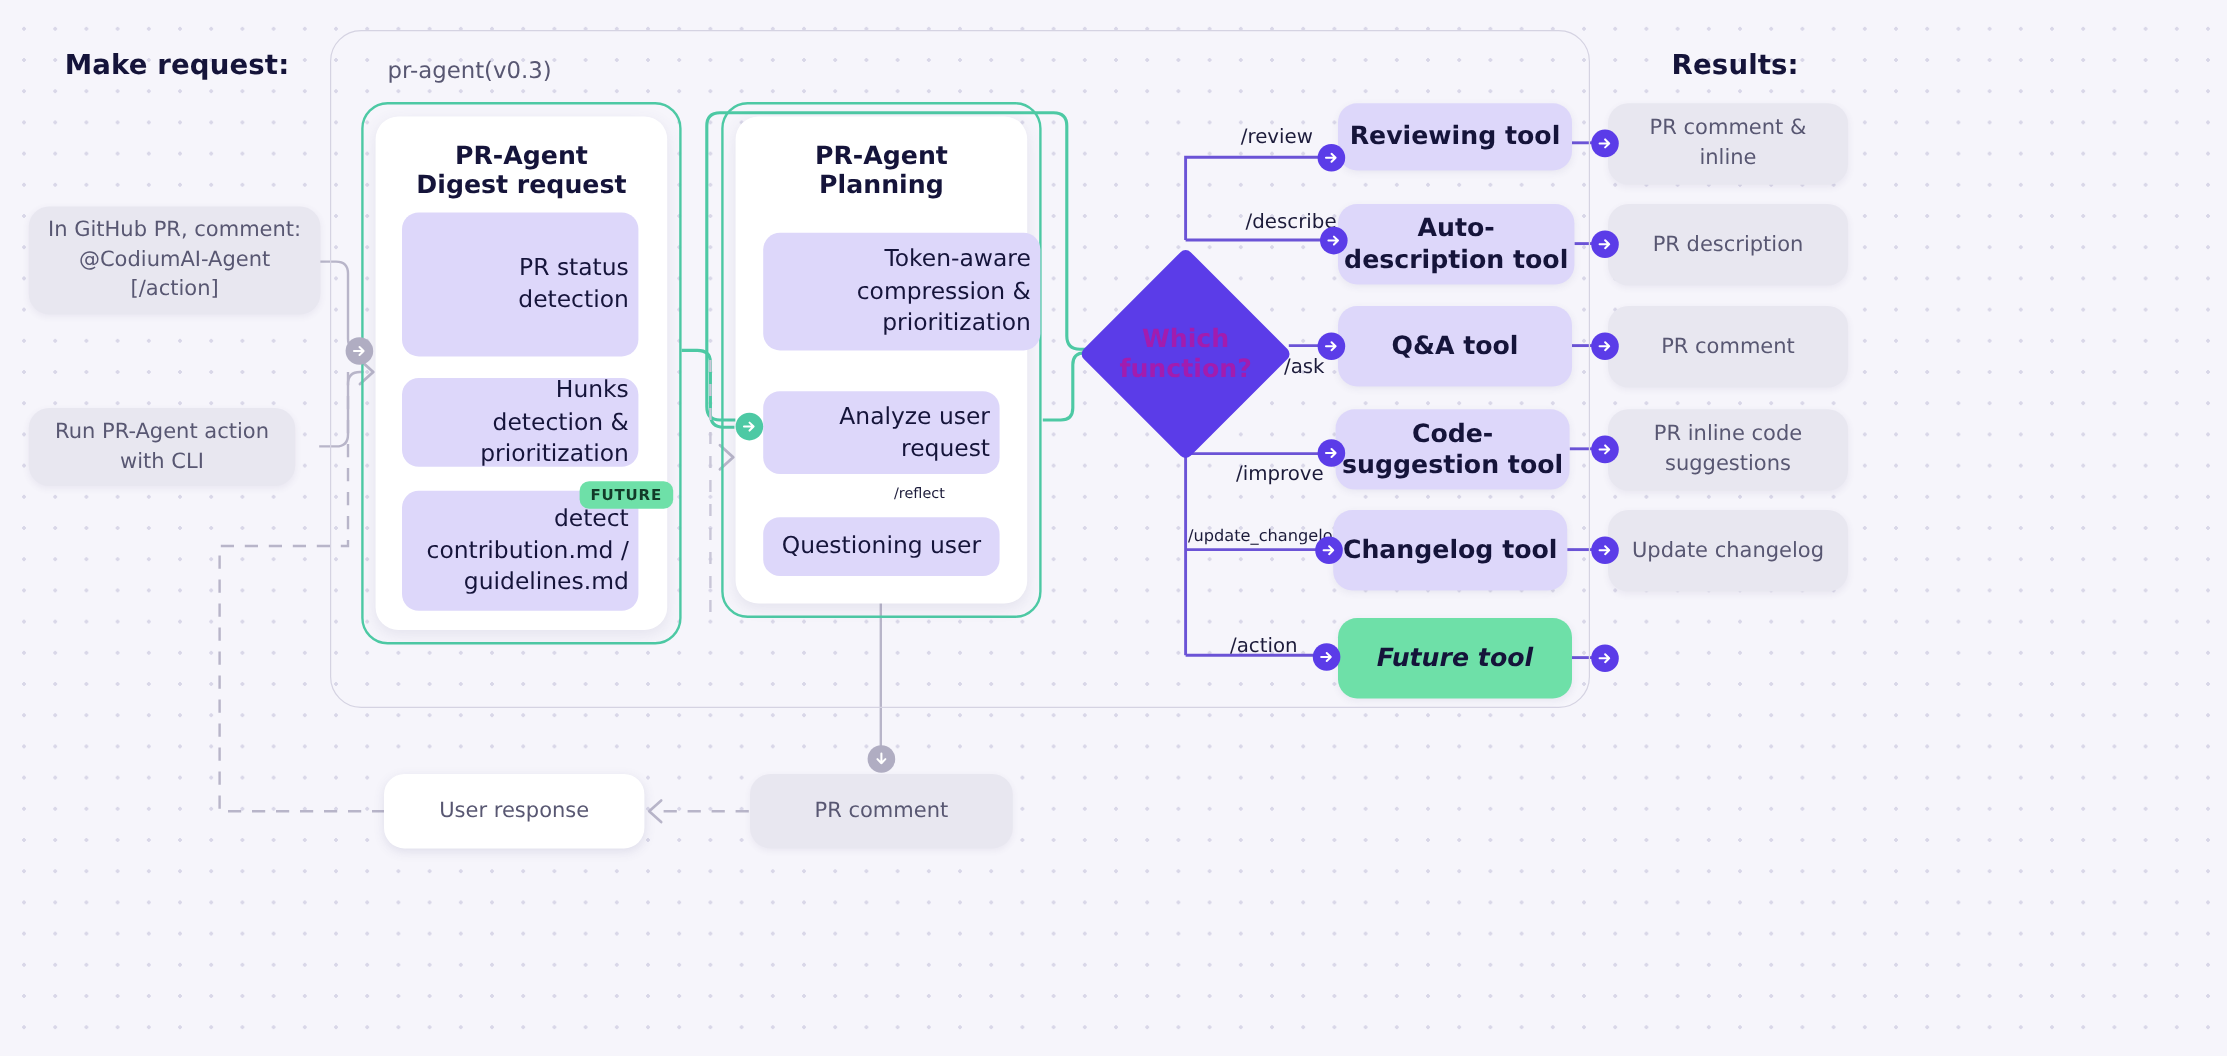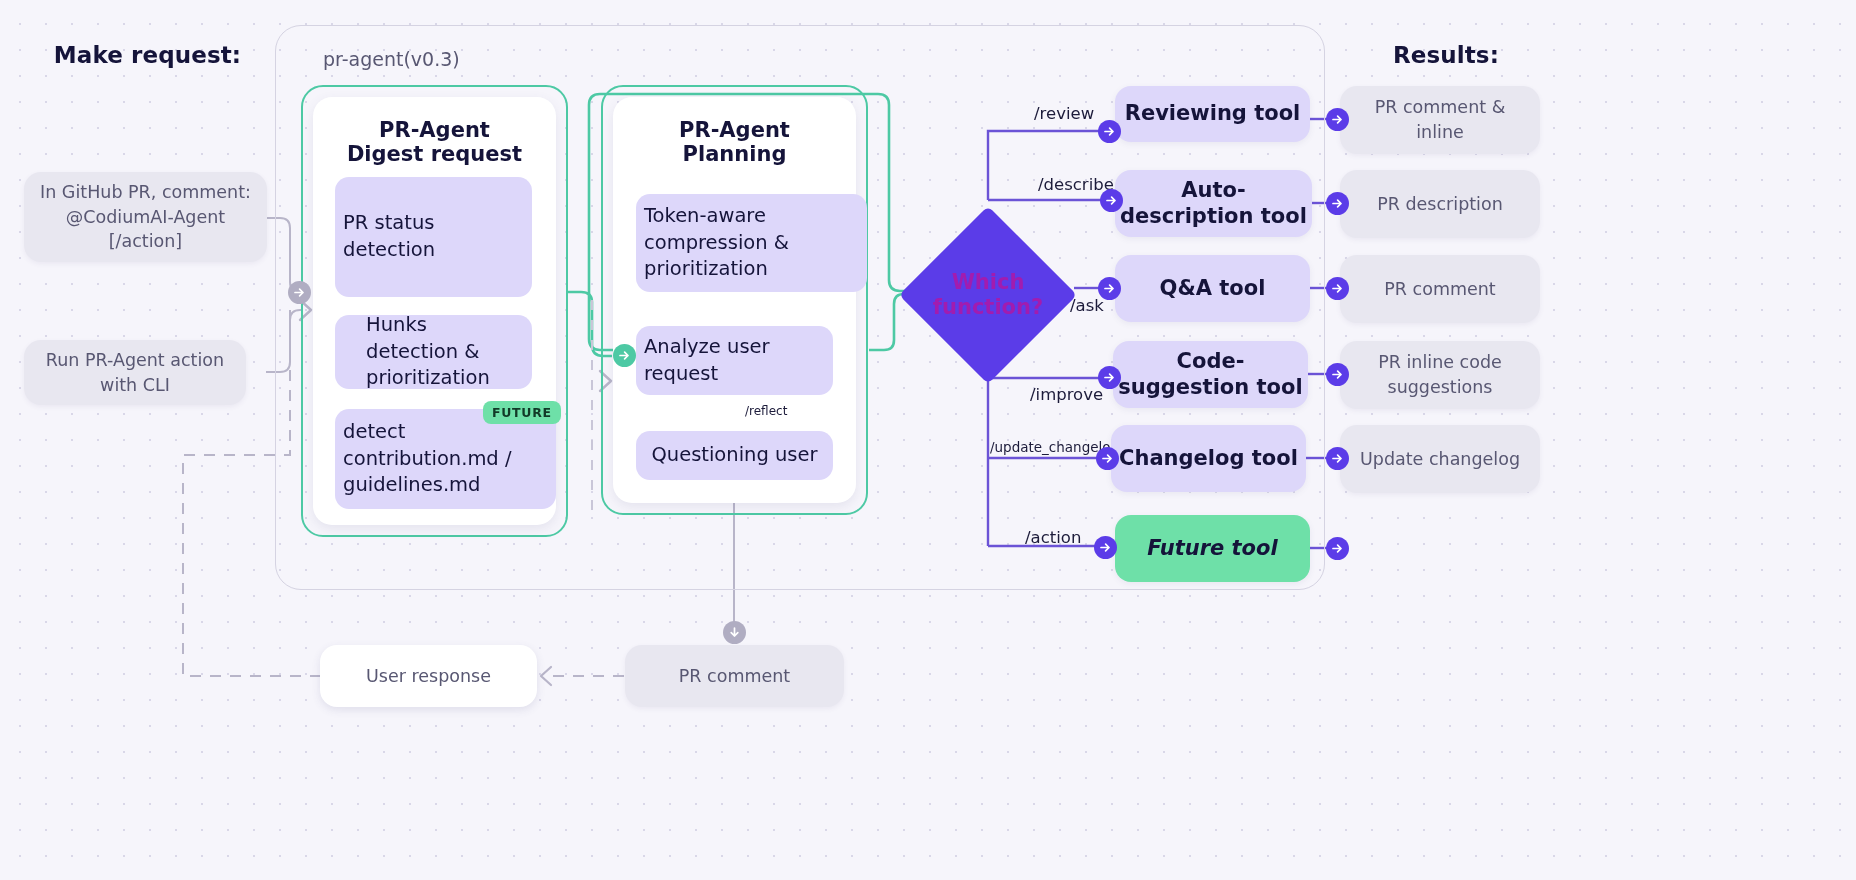--- a/index.html
+++ b/index.html
@@ -46,21 +46,21 @@
     box-sizing:border-box;
   }
   .white-card {
     position:absolute; background:#fff; border-radius:19px; box-sizing:border-box;
     box-shadow:0 4px 12px rgba(80,75,130,.10);
   }
   .card-title { position:absolute; width:100%; text-align:center;
                 font-size:21px; font-weight:bold; line-height:1.16; }
   .lav-box {
     position:absolute; background:#ddd7fa; border-radius:14px; box-sizing:border-box;
-    display:flex; align-items:center; justify-content:center; text-align:left;
+    display:flex; align-items:center; justify-content:center; text-align:right;
     font-size:19.5px; line-height:1.38; color:#15143a; padding:4px 8px;
   }
   .badge {
     position:absolute; background:#6ee0a8; color:#123a28; border-radius:8px;
     font-size:12.5px; font-weight:bold; letter-spacing:.7px;
     padding:4px 9px;
   }
 
   
   .diamond { position:absolute; }
@@ -154,21 +154,21 @@
 <div class="outer-label" style="left:323px; top:48px;">pr-agent(v0.3)</div>
 
 <div class="teal-group" style="left:301px; top:85px; width:267px; height:452px;"></div>
 <div class="white-card" style="left:313px; top:97px; width:243px; height:428px;"></div>
 <div class="card-title" style="left:313px; top:118px; width:243px;">
   <span>PR-Agent</span><br>
   <span>Digest request</span>
 </div>
 <div class="lav-box" style="left:335px; top:177px; width:197px; height:120px;">PR status detection</div>
 <div class="lav-box" style="left:335px; top:315px; width:197px; height:74px;padding-left:31px;">Hunks detection &amp; prioritization</div>
-<div class="lav-box" style="left:335px; top:409px; width:221px; height:100px;">detect contribution.md / guidelines.md</div>
+<div class="lav-box" style="left:335px; top:409px; width:197px; height:100px;">detect contribution.md / guidelines.md</div>
 <div class="badge" style="left:483px; top:401px;">FUTURE</div>
 
 <div class="teal-group" style="left:601px; top:85px; width:267px; height:430px;"></div>
 <div class="white-card" style="left:613px; top:97px; width:243px; height:406px;"></div>
 <div class="card-title" style="left:613px; top:118px; width:243px;">
   <span>PR-Agent</span><br>
   <span>Planning</span>
 </div>
 <div class="lav-box" style="left:636px; top:194px; width:231px; height:98px;">Token-aware compression &amp; prioritization</div>
 <div class="lav-box" style="left:636px; top:326px; width:197px; height:69px;">Analyze user request</div>

